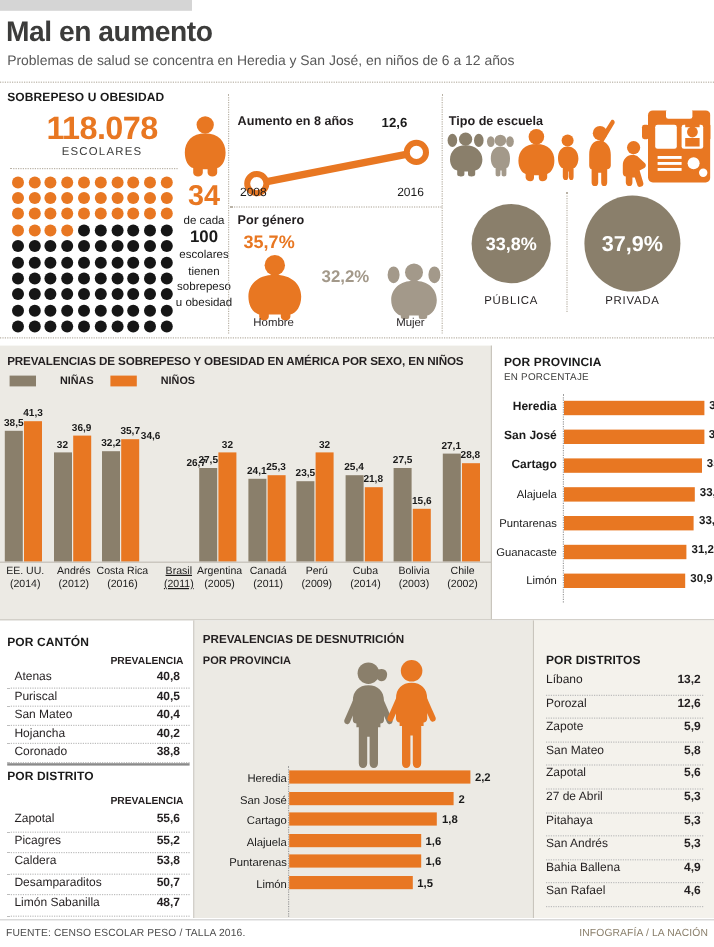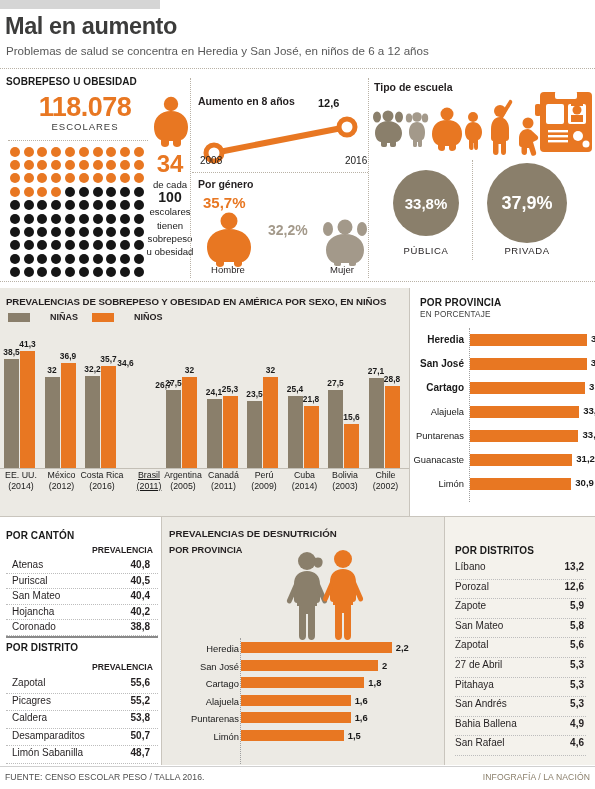--- a/index.html
+++ b/index.html
@@ -44,33 +44,33 @@
            font-size:24px; font-weight:bold; color:#e87722; }
   #t34 { position:absolute; left:141px; top:178px; width:58px; text-align:center;
          font-size:9.6px; line-height:13.2px; color:#1a1a1a; }
   #t34 .big { font-size:14px; font-weight:bold; }
 
   
   #b2-title { position:absolute; left:198px; top:95px; font-size:10.5px; font-weight:bold; }
   #line-svg { position:absolute; left:196px; top:105px; }
   .lbl-12 { position:absolute; left:318px; top:97px; font-size:11px; font-weight:bold; color:#1a1a1a;}
   .lbl-2008 { position:absolute; left:200px; top:155px; font-size:10px; color:#1a1a1a; }
-  .lbl-2016 { position:absolute; left:345px; top:155px; font-size:10px; color:#1a1a1a; }
+  .lbl-2016 { position:absolute; left:331px; top:155px; font-size:10px; color:#1a1a1a; }
 
   
   #b3-title { position:absolute; left:198px; top:178px; font-size:10.5px; font-weight:bold; }
   #pct-h { position:absolute; left:203px; top:194px; font-size:15px; font-weight:bold; color:#e87722;}
   #pct-m { position:absolute; left:268px; top:222px; font-size:14px; font-weight:bold; color:#a3998a;}
   #lbl-hombre { position:absolute; left:198px; top:264px; width:60px; text-align:center; font-size:9.5px; }
   #lbl-mujer  { position:absolute; left:312px; top:264px; width:60px; text-align:center; font-size:9.5px; }
   #fig-h { position:absolute; left:202px; top:212px; }
   #fig-m { position:absolute; left:322px; top:218px; }
 
   
-  #b4-title { position:absolute; left:374px; top:81px; font-size:10.5px; font-weight:bold; }
+  #b4-title { position:absolute; left:374px; top:95px; font-size:10.5px; font-weight:bold; }
   #school-icons { position:absolute; left:372px; top:90px; }
   .circ { position:absolute; border-radius:50%; background:#8a7f6b; display:flex; align-items:center; justify-content:center;
           color:#fff; font-weight:bold; }
   #circ-pub { left:393px; top:170px; width:66px; height:66px; font-size:15px; }
   #circ-priv { left:487px; top:163px; width:80px; height:80px; font-size:18px; }
   #lbl-pub  { position:absolute; left:388px; top:245px; width:76px; text-align:center; font-size:9.5px; letter-spacing:.6px;}
   #lbl-priv { position:absolute; left:489px; top:245px; width:76px; text-align:center; font-size:9.5px; letter-spacing:.6px;}
 
   
   #b5 { position:absolute; left:0; top:288px; width:410px; height:228px; background:#eceae4; }
@@ -489,21 +489,21 @@
           <span class="v">27,1</span>
         </div>
         <div class="bar m" style="height: 81.92px;">
           <span class="v">28,8</span>
         </div>
       </div>
     </div>
   <div id="axisline"></div>
   <div id="xlabels">
       <div class="xl" style="left: -1px; width: 44px;"><span>EE. UU.</span><br><span>(2014)</span></div>
-      <div class="xl" style="left: 39.5px; width: 44px;"><span>México</span><br><span>(2012)</span></div>
+      <div class="xl" style="left: 39.5px; width: 44px;"><span>Andrés</span><br><span>(2012)</span></div>
       <div class="xl" style="left: 80px; width: 44px;"><span>Costa Rica</span><br><span>(2016)</span></div>
       <div class="xl" style="left: 127px; width: 44px; text-decoration: underline;"><span>Brasil</span><br><span>(2011)</span></div>
       <div class="xl" style="left: 161px; width: 44px;"><span>Argentina</span><br><span>(2005)</span></div>
       <div class="xl" style="left: 201.5px; width: 44px;"><span>Canadá</span><br><span>(2011)</span></div>
       <div class="xl" style="left: 242px; width: 44px;"><span>Perú</span><br><span>(2009)</span></div>
       <div class="xl" style="left: 282.5px; width: 44px;"><span>Cuba</span><br><span>(2014)</span></div>
       <div class="xl" style="left: 323px; width: 44px;"><span>Bolivia</span><br><span>(2003)</span></div>
       <div class="xl" style="left: 363.5px; width: 44px;"><span>Chile</span><br><span>(2002)</span></div>
     </div>
 

